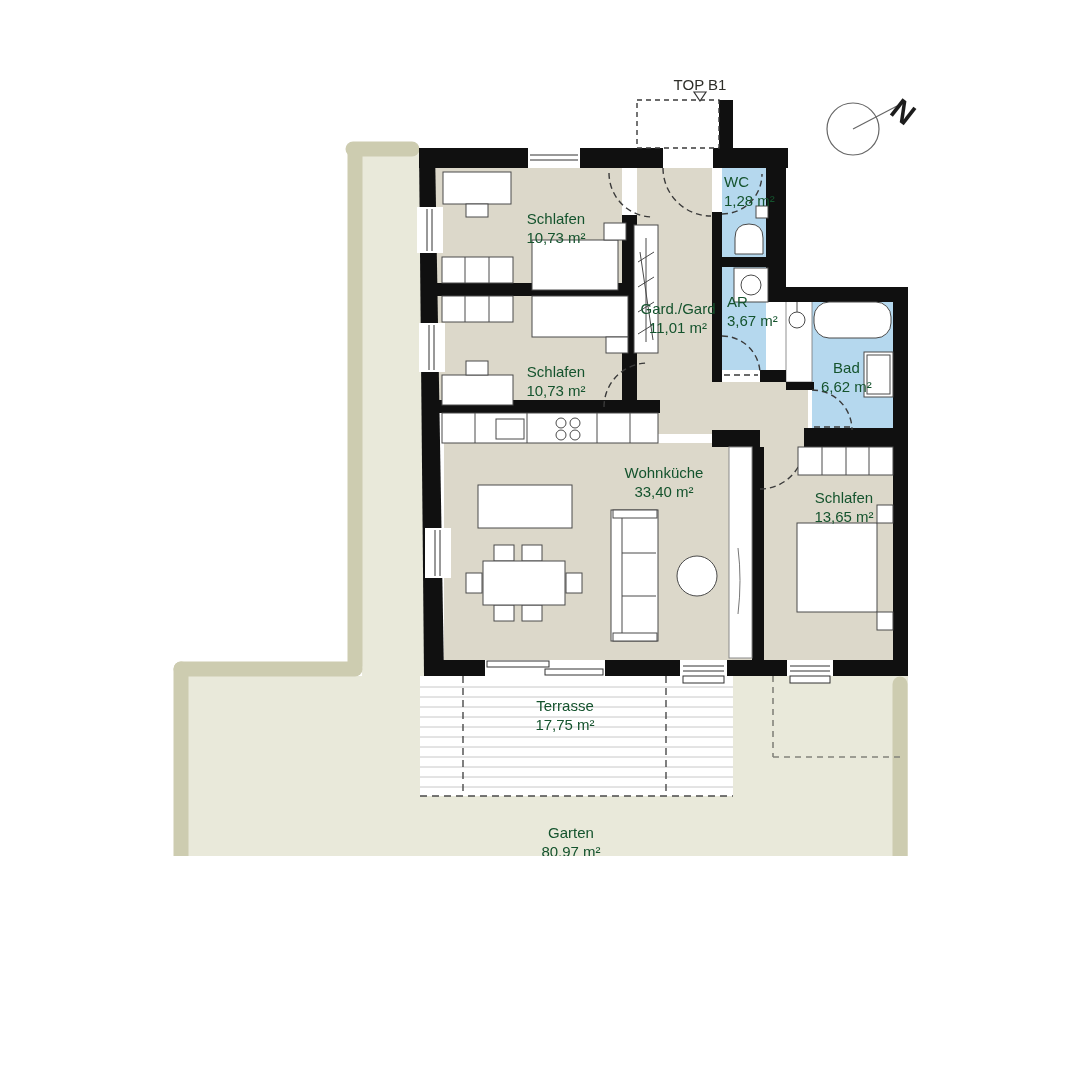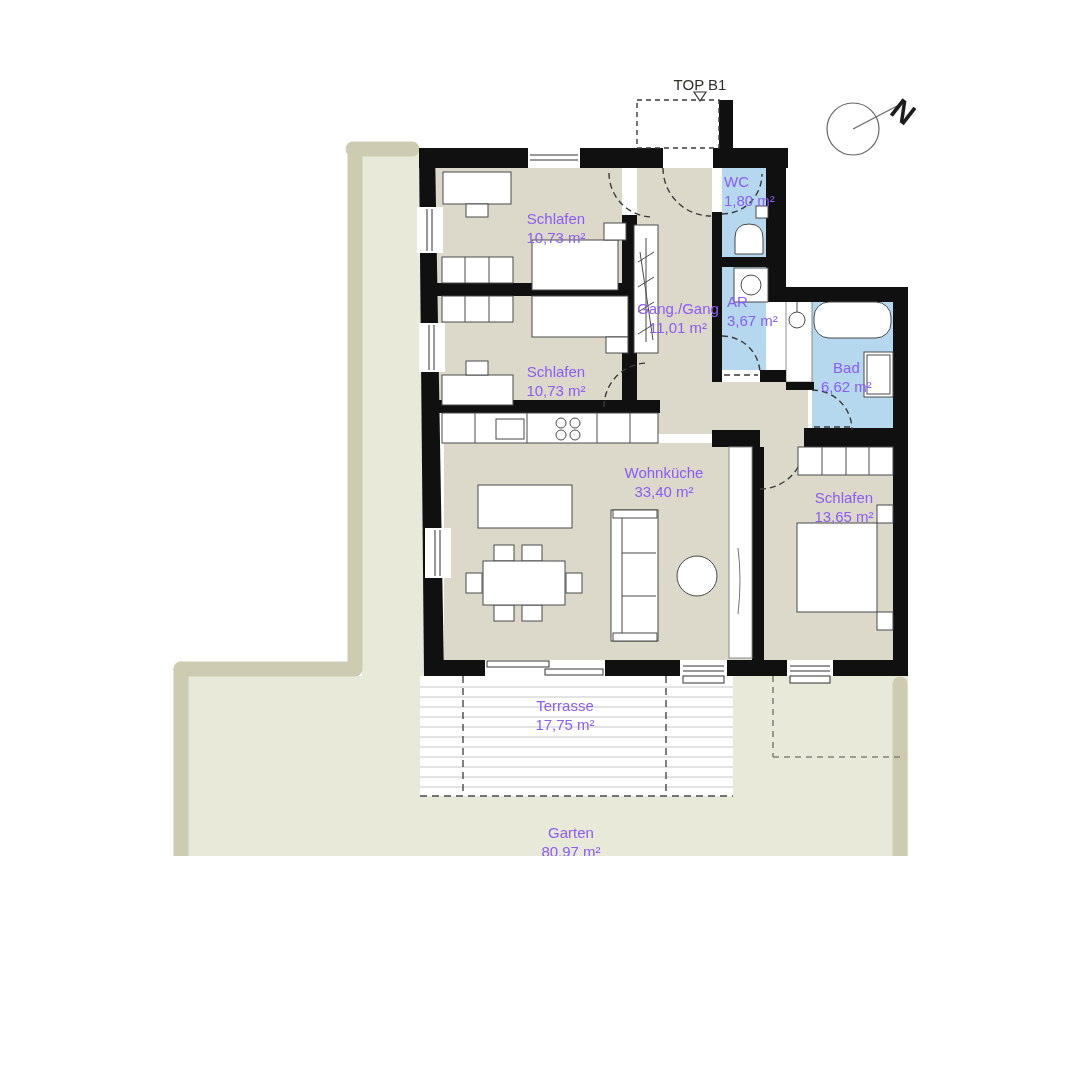--- a/index.html
+++ b/index.html
@@ -1,19 +1,19 @@
 <!DOCTYPE html>
 <html><head>
 <meta charset="utf-8">
 <style>
   html,body{margin:0;padding:0;background:#ffffff;}
   .stage{position:relative;width:1080px;height:856px;background:#ffffff;overflow:hidden;
          font-family:"Liberation Sans",sans-serif;}
   .stage svg{position:absolute;left:0;top:0;}
-  .lbl{position:absolute;color:#8b5cf6;font-size:15px;line-height:19px;white-space:nowrap;}
+  .lbl{position:absolute;color:#14532d;font-size:15px;line-height:19px;white-space:nowrap;}
   .lbl.centered{transform:translate(-50%,-50%);text-align:center;}
   .lbl .ln{display:block;}
   .title-lbl{position:absolute;transform:translate(-50%,-50%);font-size:15px;color:#2e2e29;}
   .north-lbl{position:absolute;transform:translate(-50%,-50%) rotate(38deg);
              font-size:30px;font-weight:bold;color:#1c1c1c;}
 </style>
 </head>
 <body>
 
 <div class="stage">
@@ -258,26 +258,26 @@
 
 <div class="lbl centered" style="left:556px;top:228px;">
   <span class="ln">Schlafen</span>
   <span class="ln">10,73 m²</span>
 </div>
 <div class="lbl centered" style="left:556px;top:381px;">
   <span class="ln">Schlafen</span>
   <span class="ln">10,73 m²</span>
 </div>
 <div class="lbl centered" style="left:678px;top:318px;">
-  <span class="ln">Gang./Gang</span>
+  <span class="ln">Gard./Gard</span>
   <span class="ln">11,01 m²</span>
 </div>
 <div class="lbl" style="left:724px;top:172px;">
   <span class="ln">WC</span>
-  <span class="ln">1,80 m²</span>
+  <span class="ln">1,28 m²</span>
 </div>
 <div class="lbl" style="left:727px;top:292px;">
   <span class="ln">AR</span>
   <span class="ln">3,67 m²</span>
 </div>
 <div class="lbl" style="left:821px;top:358px;text-align:center;">
   <span class="ln">Bad</span>
   <span class="ln">6,62 m²</span>
 </div>
 <div class="lbl centered" style="left:664px;top:482px;">

